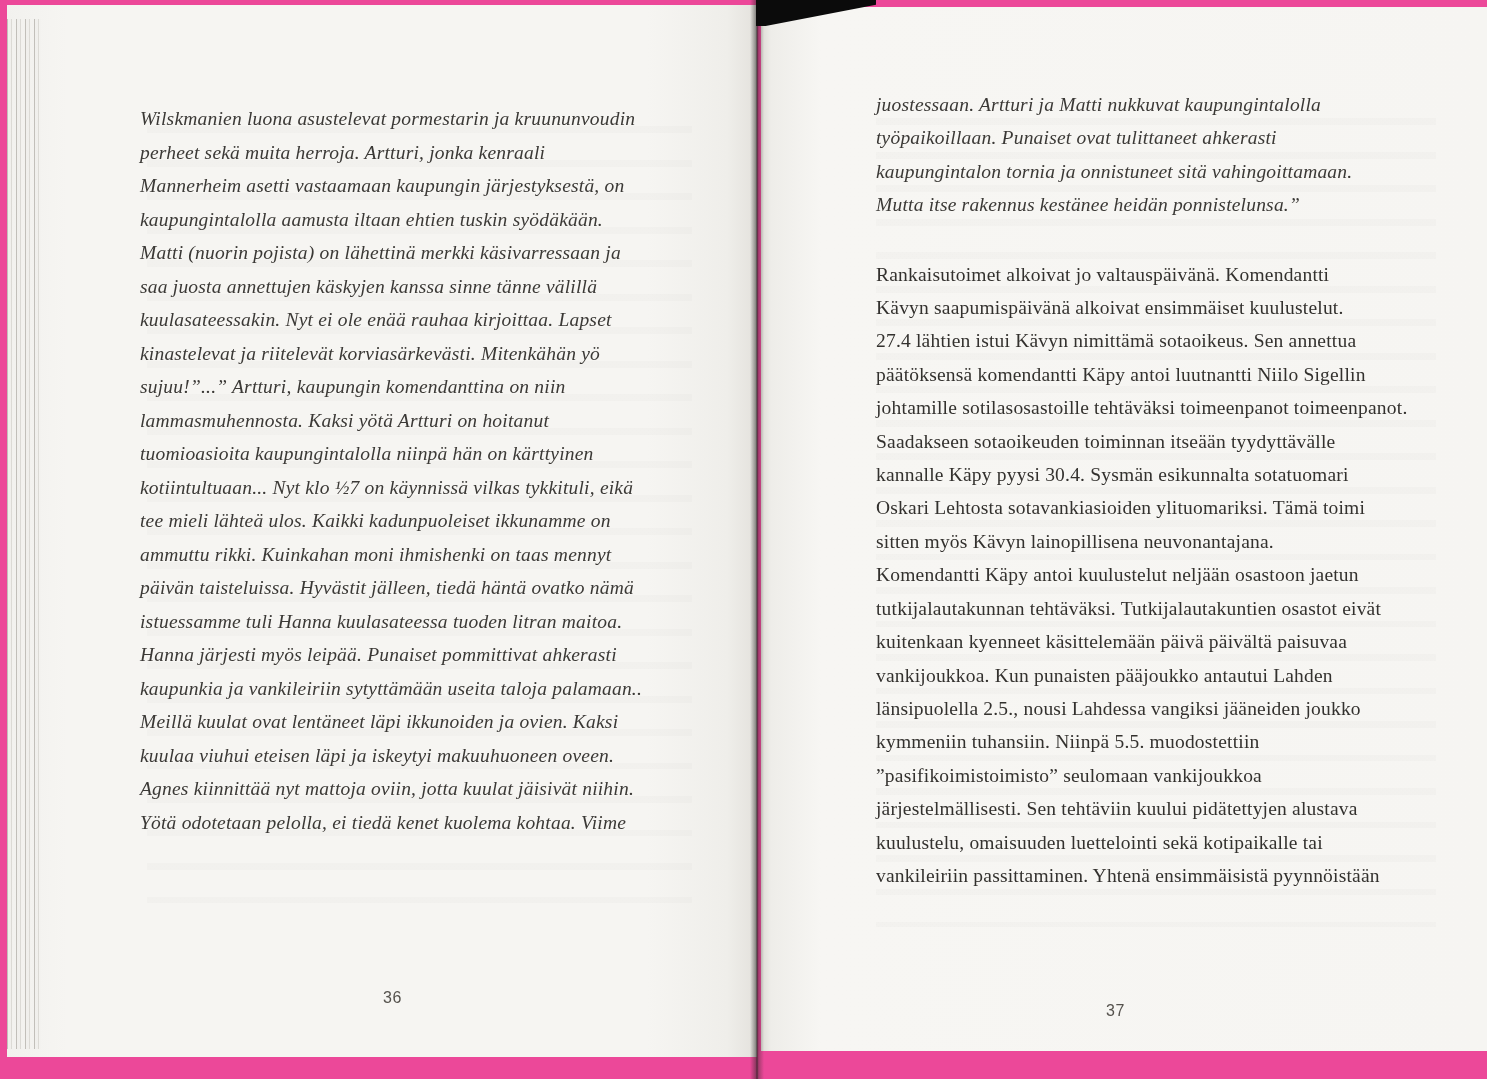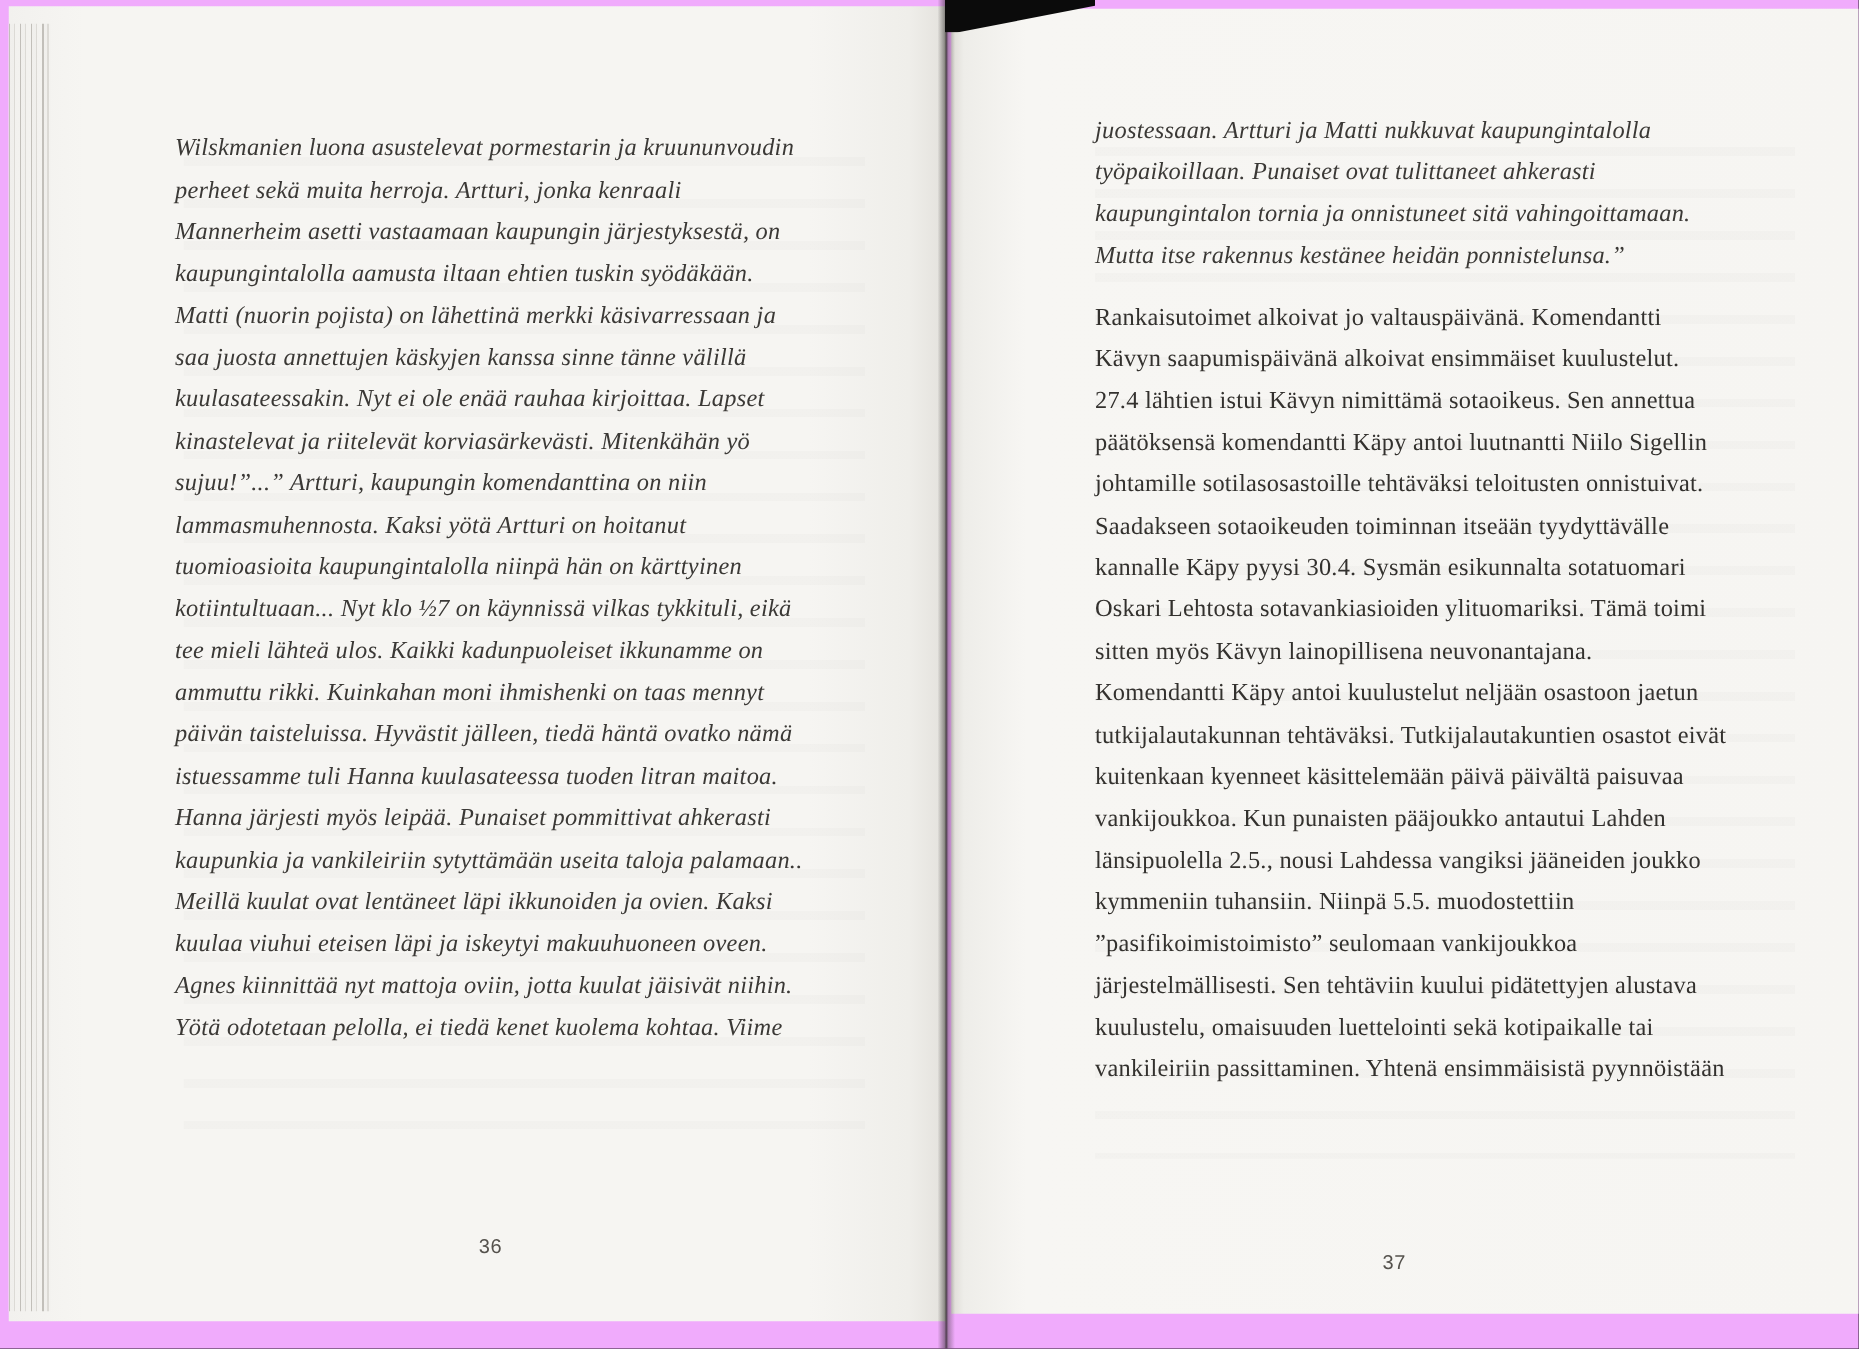--- a/index.html
+++ b/index.html
@@ -1,18 +1,18 @@
 <!DOCTYPE html>
 <html><head>
 <meta charset="utf-8">
 <style>
   html,body{margin:0;padding:0;background:#000;}
   .scene{
     position:relative;width:1487px;height:1079px;overflow:hidden;
-    background:#f0abfc;
+    background:#ec4899;
     font-family:"Liberation Serif", serif;
   }
   .page{position:absolute;background:#f5f4f1;}
   .page-left{
     left:7px;top:5px;width:750px;height:1052px;
     background:linear-gradient(to right,#f2f1ee 0,#f6f5f2 60px,#f6f5f2 640px,#efeeea 720px,#e4e2dd 748px,#d0cdc7 750px);
   }
   .page-right{
     left:761px;top:7px;width:726px;height:1044px;
     background:linear-gradient(to right,#dddbd5 0,#eeede9 10px,#f7f6f3 60px,#f6f5f2 100%);
@@ -40,21 +40,21 @@
   }
   .bleed-left{left:140px;top:100px;width:545px;height:810px;}
   .bleed-right{left:115px;top:90px;width:560px;height:830px;}
   .page-text{
     position:absolute;color:#3b3936;font-size:19.5px;line-height:33.5px;
     white-space:nowrap;letter-spacing:.2px;
   }
   .text-left{left:133px;top:97px;}
   .text-right{left:115px;top:81px;line-height:33.4px;}
   .paragraph{margin:0;}
-  .text-right .paragraph + .paragraph{margin-top:16px;}
+  .text-right .paragraph + .paragraph{margin-top:36px;}
   .paragraph.italic .line{font-style:italic;}
   .paragraph.regular .line{font-style:normal;color:#33312e;}
   .line span.italic{font-style:italic;}
   .line span.regular{font-style:normal;color:#33312e;}
   .page-number{
     position:absolute;font-family:"Liberation Sans", sans-serif;
     font-size:16px;color:#55524d;letter-spacing:.5px;
   }
   .pn-left{left:376px;top:984px;}
   .pn-right{left:345px;top:995px;}
@@ -103,21 +103,21 @@
           <div class="line">juostessaan. Artturi ja Matti nukkuvat kaupungintalolla</div>
           <div class="line">työpaikoillaan. Punaiset ovat tulittaneet ahkerasti</div>
           <div class="line">kaupungintalon tornia ja onnistuneet sitä vahingoittamaan.</div>
           <div class="line">Mutta itse rakennus kestänee heidän ponnistelunsa.”</div>
         </div>
         <div class="paragraph regular">
           <div class="line">Rankaisutoimet alkoivat jo valtauspäivänä. Komendantti</div>
           <div class="line">Kävyn saapumispäivänä alkoivat ensimmäiset kuulustelut.</div>
           <div class="line">27.4 lähtien istui Kävyn nimittämä sotaoikeus. Sen annettua</div>
           <div class="line">päätöksensä komendantti Käpy antoi luutnantti Niilo Sigellin</div>
-          <div class="line">johtamille sotilasosastoille tehtäväksi teloitusten onnistuivat.</div>
+          <div class="line">johtamille sotilasosastoille tehtäväksi toimeenpanot toimeenpanot.</div>
           <div class="line">Saadakseen sotaoikeuden toiminnan itseään tyydyttävälle</div>
           <div class="line">kannalle Käpy pyysi 30.4. Sysmän esikunnalta sotatuomari</div>
           <div class="line">Oskari Lehtosta sotavankiasioiden ylituomariksi. Tämä toimi</div>
           <div class="line">sitten myös Kävyn lainopillisena neuvonantajana.</div>
           <div class="line">Komendantti Käpy antoi kuulustelut neljään osastoon jaetun</div>
           <div class="line">tutkijalautakunnan tehtäväksi. Tutkijalautakuntien osastot eivät</div>
           <div class="line">kuitenkaan kyenneet käsittelemään päivä päivältä paisuvaa</div>
           <div class="line">vankijoukkoa. Kun punaisten pääjoukko antautui Lahden</div>
           <div class="line">länsipuolella 2.5., nousi Lahdessa vangiksi jääneiden joukko</div>
           <div class="line">kymmeniin tuhansiin. Niinpä 5.5. muodostettiin</div>

